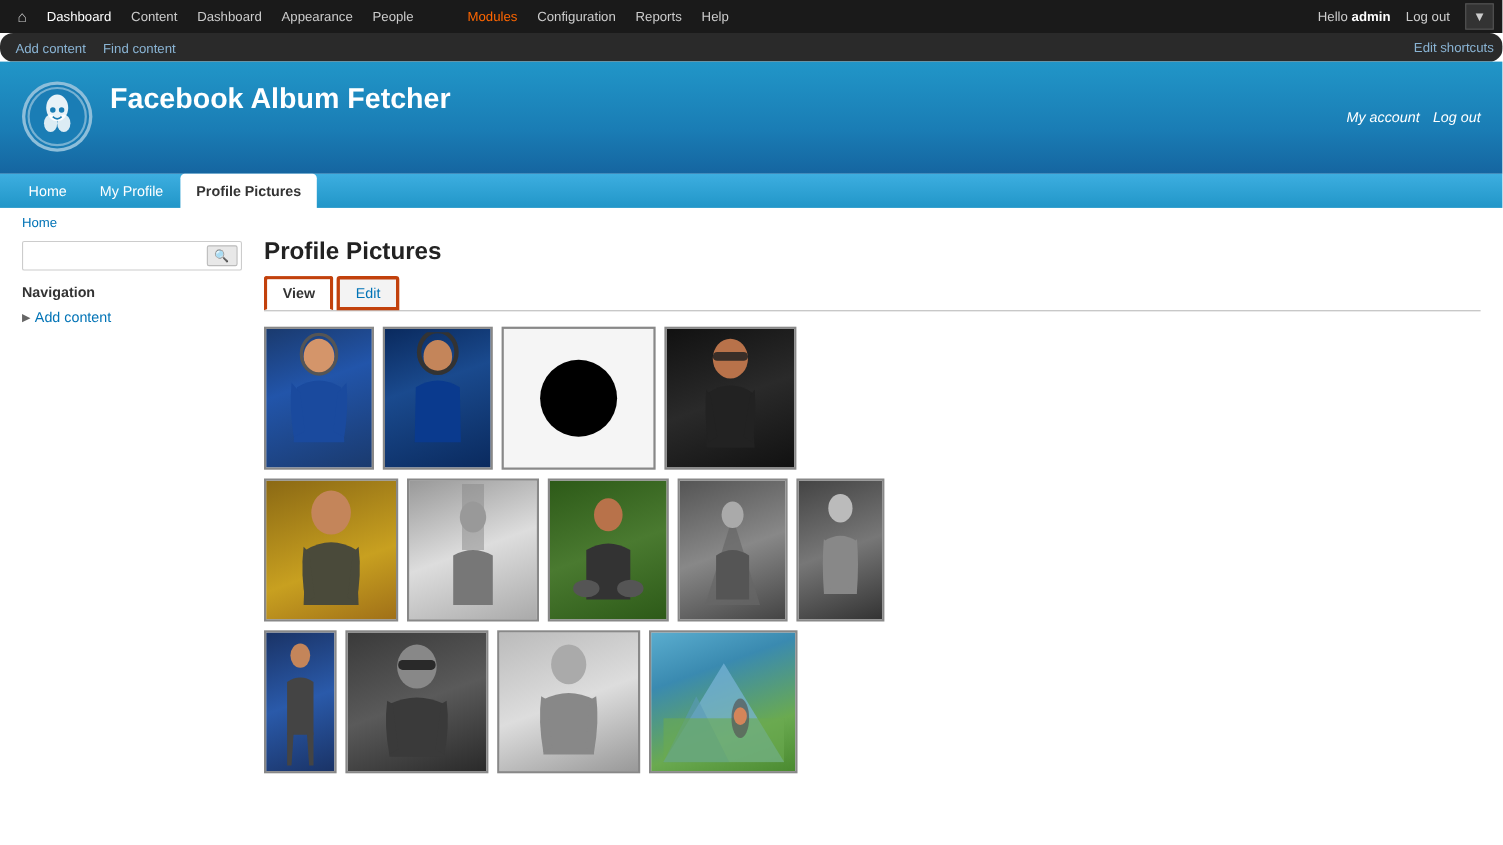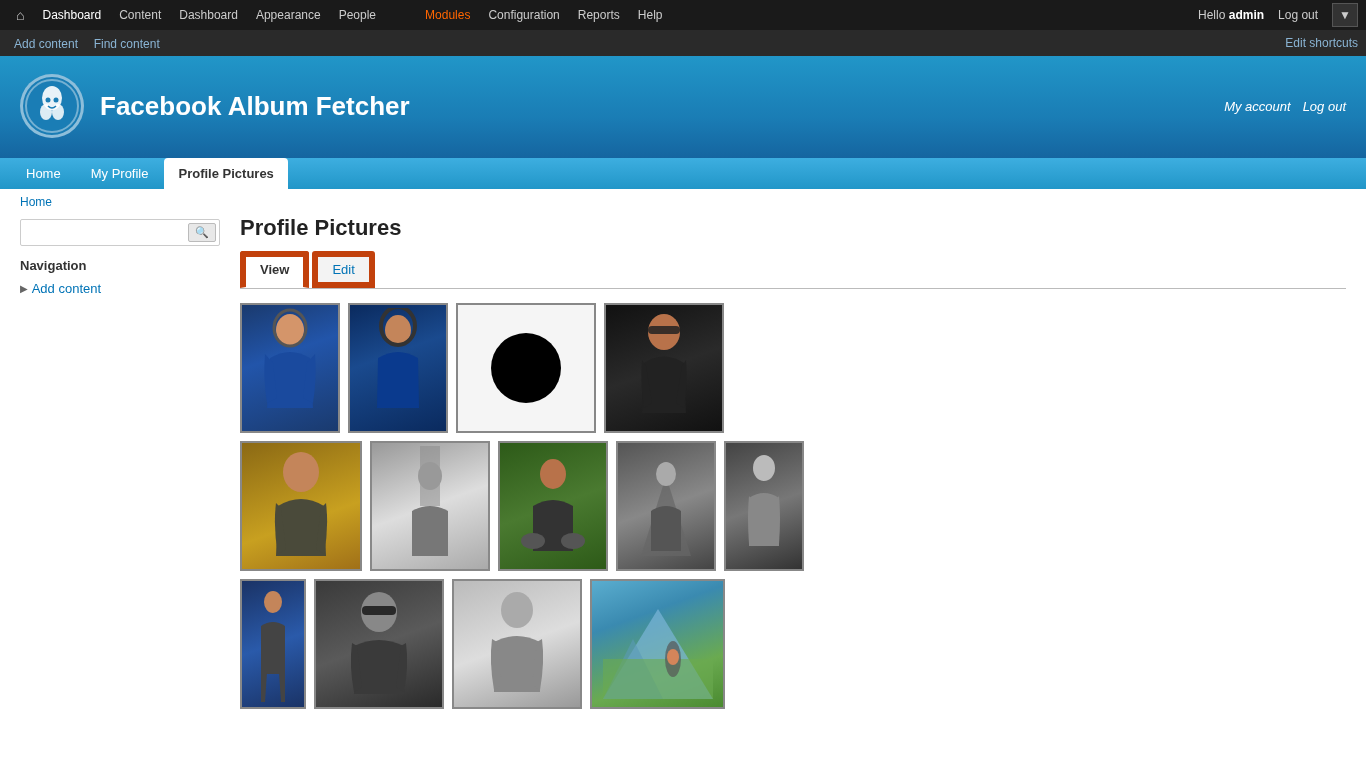--- a/index.html
+++ b/index.html
@@ -38,33 +38,34 @@
     }
 
     
     #shortcuts-bar {
       background: #2a2a2a;
       height: 26px;
       display: flex;
       align-items: center;
       padding: 0 8px;
       justify-content: space-between;
+      border-radius: 12px;
     }
     .shortcut-link { color: #8ab4d4; font-size: 12px; cursor: pointer; padding: 0 6px; }
     .edit-shortcuts { color: #8ab4d4; font-size: 12px; cursor: pointer; }
 
     
     #site-header {
       background: linear-gradient(180deg, #2196c8 0%, #1a7db5 60%, #1565a0 100%);
       padding: 18px 20px 20px 20px;
       display: flex;
       align-items: center;
       justify-content: space-between;
     }
-    .site-logo-title { display: flex; align-items: center; gap: 16px; }
+    .site-logo-title { display: flex; gap: 16px; }
     .logo-circle {
       width: 64px; height: 64px;
       background: #1a7db5;
       border-radius: 50%;
       border: 3px solid rgba(255,255,255,0.5);
       display: flex; align-items: center; justify-content: center;
       position: relative; overflow: hidden;
     }
     .site-title { color: #fff; font-size: 26px; font-weight: bold; }
     .header-user-links { display: flex; gap: 12px; align-items: center; }
@@ -165,21 +166,21 @@
     }
 
     
     .content-tabs {
       display: flex;
       gap: 0;
       margin-bottom: 0;
     }
     .content-tab {
       padding: 5px 14px;
-      border: 6px solid #c2410c;
+      border: 3px solid #c2410c;
       background: #f3f3f3;
       color: #0073b6;
       font-size: 13px;
       cursor: pointer;
       border-radius: 3px 3px 0 0;
       margin-right: 3px;
     }
     .content-tab.active {
       background: #fff;
       color: #333;

